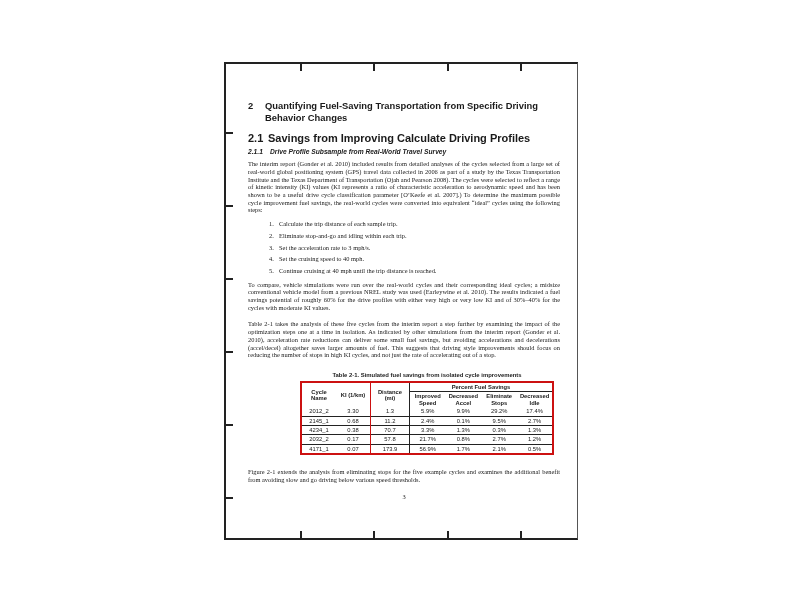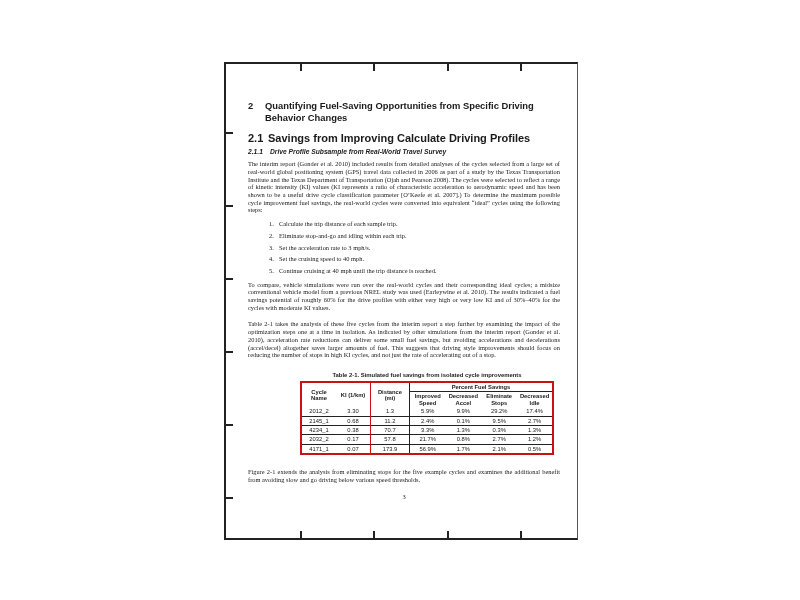--- a/index.html
+++ b/index.html
@@ -77,21 +77,21 @@
   <div class="tick h" style="left:0;top:141px;"></div>
   <div class="tick h" style="left:0;top:214px;"></div>
   <div class="tick h" style="left:0;top:287px;"></div>
   <div class="tick h" style="left:0;top:360px;"></div>
   <div class="tick h" style="left:0;top:433px;"></div>
 
   <div class="content">
 
     <h1 class="h1row">
       <span class="num">2</span>
-      <span>Quantifying Fuel-Saving Opportunities from Specific Driving Behavior Changes</span>
+      <span>Quantifying Fuel-Saving Transportation from Specific Driving Behavior Changes</span>
     </h1>
 
     <h2 class="h2row">
       <span class="num">2.1</span>
       <span>Savings from Improving Calculate Driving Profiles</span>
     </h2>
 
     <h3 class="h3row">
       <span class="num">2.1.1</span>
       <span>Drive Profile Subsample from Real-World Travel Survey</span>

